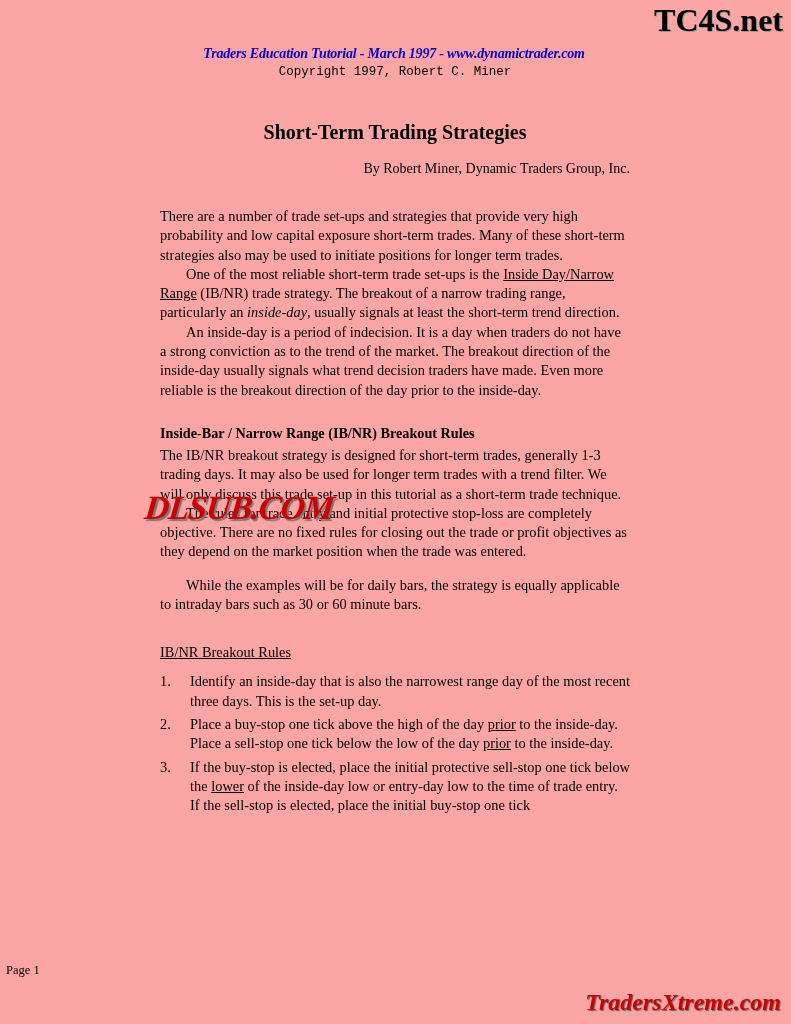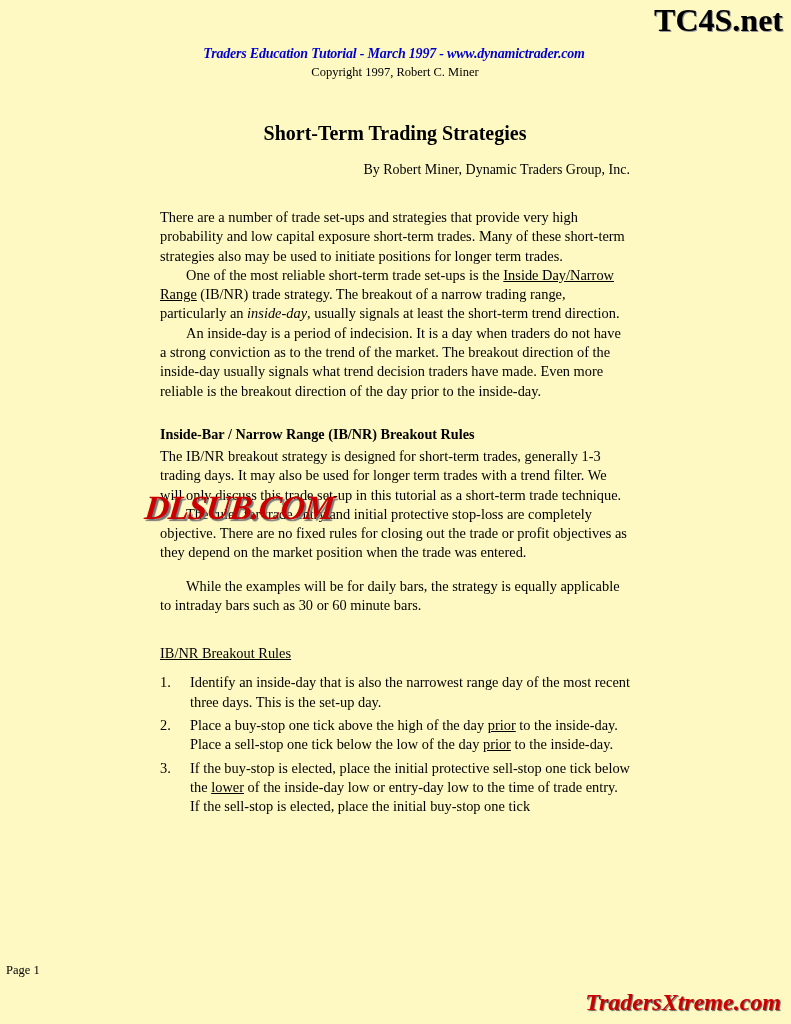--- a/index.html
+++ b/index.html
@@ -12,21 +12,21 @@
     height: 1024px;
     position: relative;
     font-family: "Liberation Serif", serif;
     color: #000000;
     overflow: hidden;
   }
 
   .page {
     position: absolute;
     inset: 0;
-    background: #fef9c3;
+    background: #fca5a5;
   }
 
   
   .wm-top {
     position: absolute;
     top: 2px;
     right: 8px;
     font-family: "Liberation Serif", serif;
     font-weight: bold;
     font-size: 32px;
@@ -75,20 +75,21 @@
     color: #0000cc;
     font-size: 14px;
     letter-spacing: -0.2px;
     white-space: nowrap;
     margin-left: -2px;
   }
   .hdr-copy {
     text-align: center;
     font-size: 12.5px;
     margin-top: 3px;
+    font-family: Liberation Mono, monospace;
   }
 
   .doc-title {
     text-align: center;
     font-weight: bold;
     font-size: 20px;
     margin-top: 42px;
   }
   .doc-byline {
     text-align: right;

